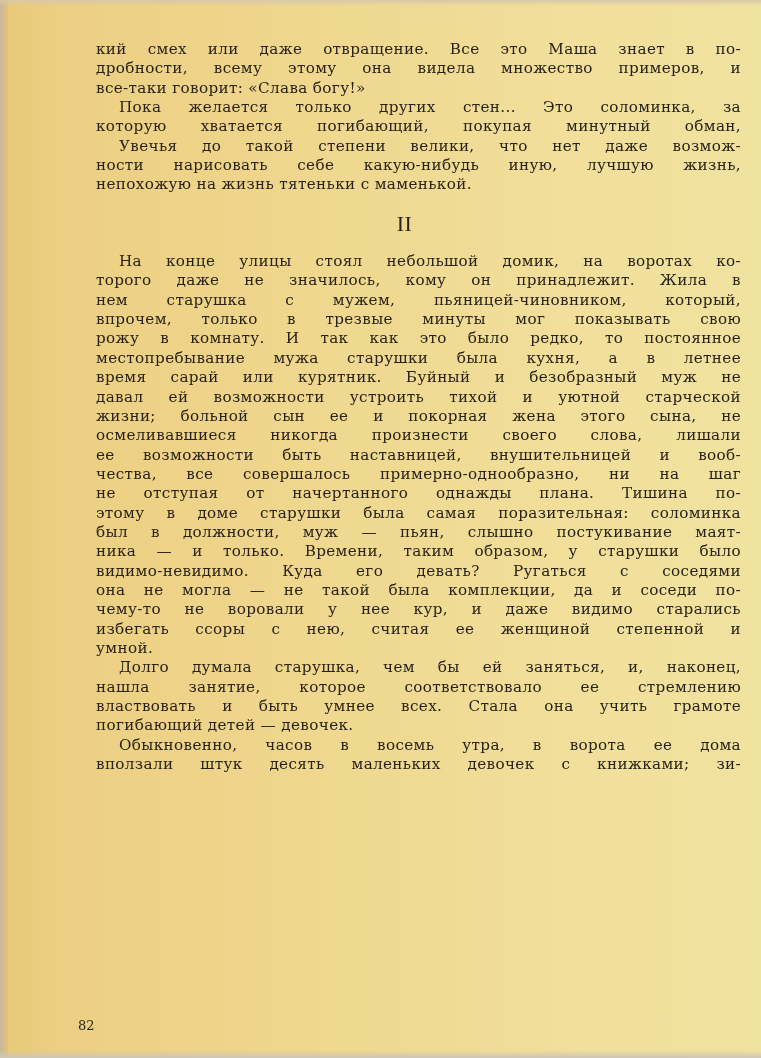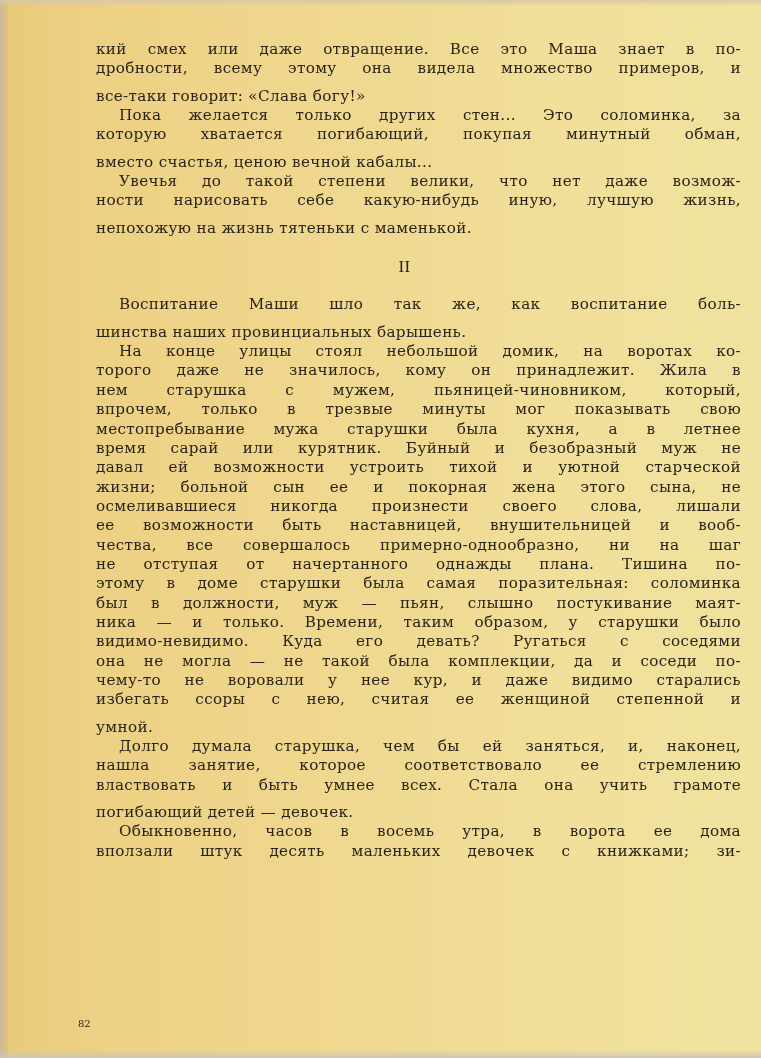--- a/index.html
+++ b/index.html
@@ -24,72 +24,68 @@
     font-family: "DejaVu Serif", "Liberation Serif", serif;
     font-size: 15.2px; line-height: 19.35px;
     color: #2a2319;
     letter-spacing: 0.35px;
   }
   .line {
     display: block; white-space: nowrap; text-align: justify;
     text-align-last: justify; height: 19.35px;
   }
   .line.indent { padding-left: 23px; }
-  .line.last { text-align-last: left; margin-top: 8px; }
+  .line.last { text-align-last: left; }
   .section-heading {
     display: block; text-align: center; height: 19.35px;
     margin-top: 19px; margin-bottom: 19px;
-    font-family: "Liberation Serif", serif; font-size: 17px;
+    font-family: "Liberation Serif", serif; font-size: 22px;
     padding-right: 28px;
   }
   .page-number {
     position: absolute; left: 78px; top: 1018px;
     font-family: "DejaVu Serif", "Liberation Serif", serif;
-    font-size: 10px; color: #2a2319;
+    font-size: 13px; color: #2a2319;
   }
 </style>
 </head>
 <body>
 
 <div class="page-edge-left"></div>
 <div class="page-edge-top"></div>
 <div class="page-edge-bottom"></div>
 
 <div class="text-block">
 
   <div>
     <span class="line">кий смех или даже отвращение. Все это Маша знает в по-</span>
     <span class="line">дробности, всему этому она видела множество примеров, и</span>
     <span class="line last">все-таки говорит: «Слава богу!»</span>
   </div>
 
   <div>
     <span class="line indent">Пока желается только других стен... Это соломинка, за</span>
     <span class="line">которую хватается погибающий, покупая минутный обман,</span>
-    <span class="line last">вместо счастья, ценою вечной кабалы...</span>
   </div>
 
   <div>
     <span class="line indent">Увечья до такой степени велики, что нет даже возмож-</span>
     <span class="line">ности нарисовать себе какую-нибудь иную, лучшую жизнь,</span>
     <span class="line last">непохожую на жизнь тятеньки с маменькой.</span>
   </div>
 
   <span class="section-heading">II</span>
 
-  <div>
-    <span class="line indent">Воспитание Маши шло так же, как воспитание боль-</span>
-    <span class="line last">шинства наших провинциальных барышень.</span>
-  </div>
 
   <div>
     <span class="line indent">На конце улицы стоял небольшой домик, на воротах ко-</span>
     <span class="line">торого даже не значилось, кому он принадлежит. Жила в</span>
     <span class="line">нем старушка с мужем, пьяницей-чиновником, который,</span>
     <span class="line">впрочем, только в трезвые минуты мог показывать свою</span>
+    <span class="line">рожу в комнату. И так как это было редко, то постоянное</span>
     <span class="line">местопребывание мужа старушки была кухня, а в летнее</span>
     <span class="line">время сарай или курятник. Буйный и безобразный муж не</span>
     <span class="line">давал ей возможности устроить тихой и уютной старческой</span>
     <span class="line">жизни; больной сын ее и покорная жена этого сына, не</span>
     <span class="line">осмеливавшиеся никогда произнести своего слова, лишали</span>
     <span class="line">ее возможности быть наставницей, внушительницей и вооб-</span>
     <span class="line">чества, все совершалось примерно-однообразно, ни на шаг</span>
     <span class="line">не отступая от начертанного однажды плана. Тишина по-</span>
     <span class="line">этому в доме старушки была самая поразительная: соломинка</span>
     <span class="line">был в должности, муж — пьян, слышно постукивание маят-</span>

